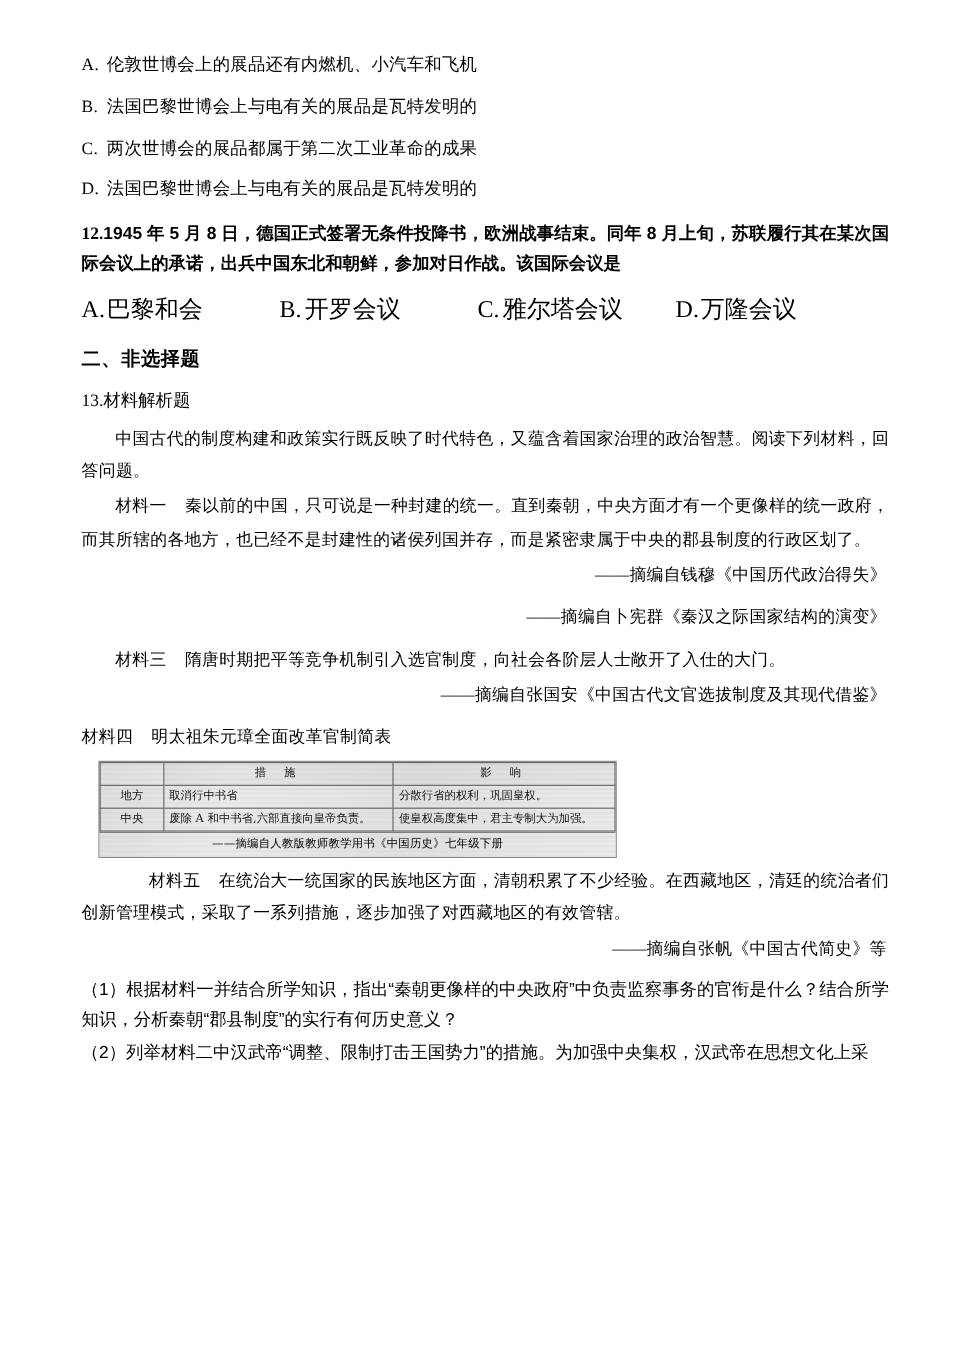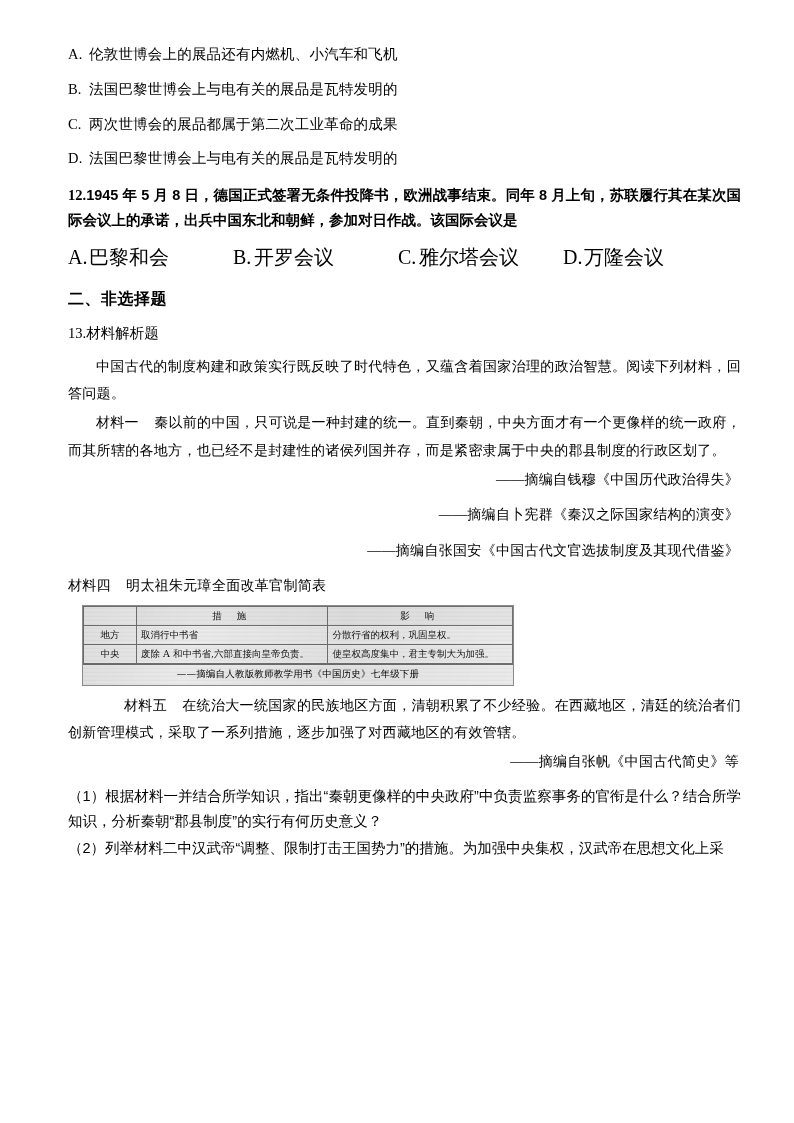--- a/index.html
+++ b/index.html
@@ -192,20 +192,23 @@
 
   <p class="hand indent">中国古代的制度构建和政策实行既反映了时代特色，又蕴含着国家治理的政治智慧。阅读下列材料，回答问题。</p>
 
   <p class="hand indent">
     <span>材料一</span>&nbsp;&nbsp;&nbsp;&nbsp;<span>秦以前的中国，只可说是一种封建的统一。直到秦朝，中央方面才有一个更像样的统一政府，而其所辖的各地方，也已经不是封建性的诸侯列国并存，而是紧密隶属于中央的郡县制度的行政区划了。</span>
   </p>
   <p class="hand src">——摘编自钱穆《中国历代政治得失》</p>
 
   <p class="hand src">——摘编自卜宪群《秦汉之际国家结构的演变》</p>
 
+  <p class="hand indent">
+    <span>材料三</span>&nbsp;&nbsp;&nbsp;&nbsp;<span>隋唐时期把平等竞争机制引入选官制度，向社会各阶层人士敞开了入仕的大门。</span>
+  </p>
   <p class="hand src">——摘编自张国安《中国古代文官选拔制度及其现代借鉴》</p>
 
   <p class="hand tight">
     <span>材料四</span>&nbsp;&nbsp;&nbsp;&nbsp;<span>明太祖朱元璋全面改革官制简表</span>
   </p>
 
   <div class="scan-wrap">
     <table class="scan-table">
       <tbody>
         <tr>

